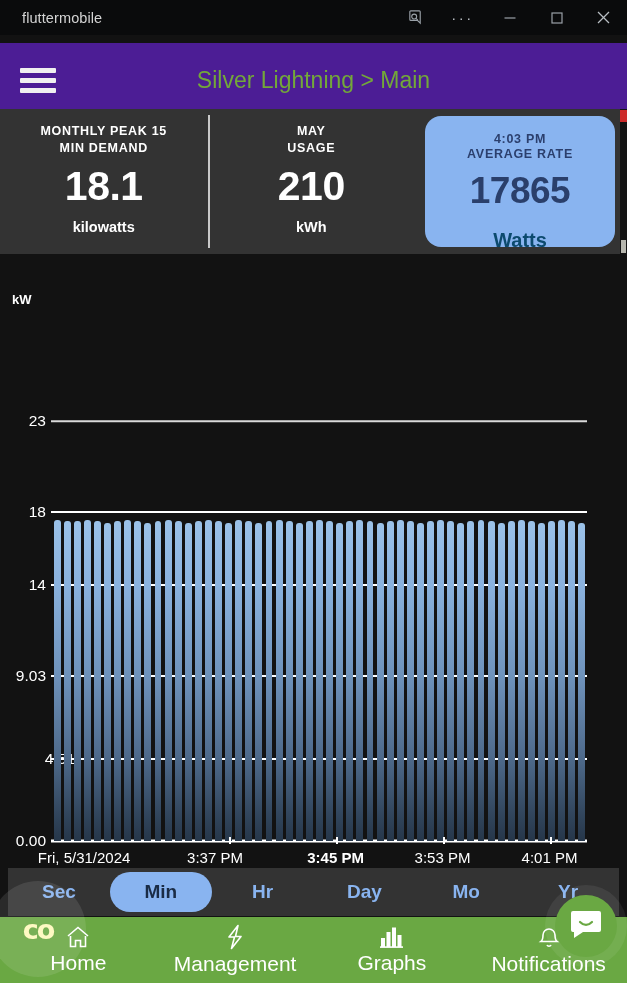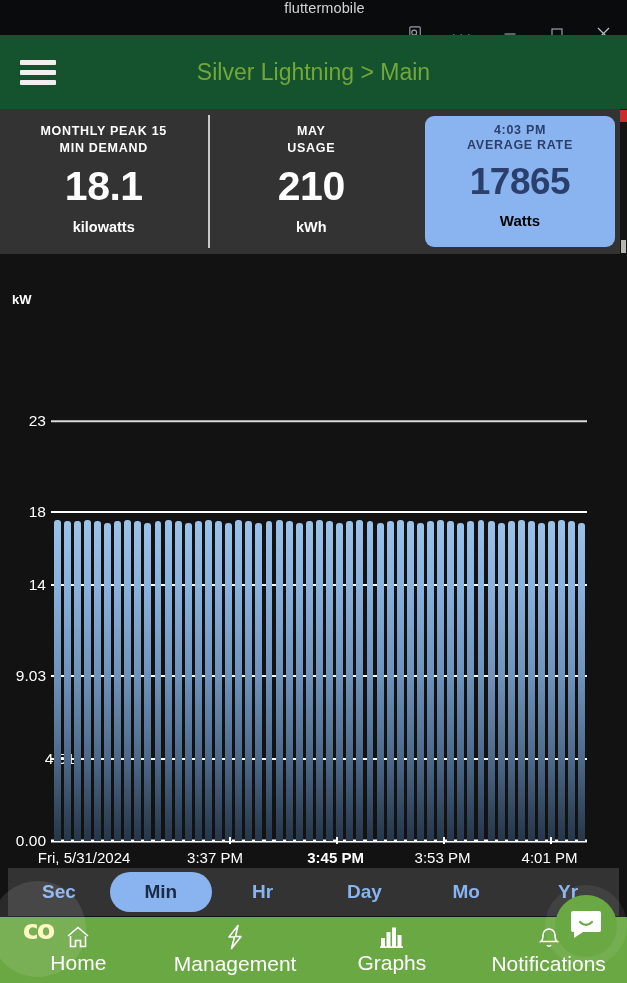--- a/index.html
+++ b/index.html
@@ -15,21 +15,21 @@
     width: 627px; height: 983px;
     background: #121212;
     overflow: hidden;
   }
 
   
   .titlebar {
     position: absolute; top: 0; left: 0;
     width: 627px; height: 35px;
     background: #0a0b0c;
-    display: flex; align-items: center; flex-direction: column;
+    display: flex; align-items: center;
   }
   .titlebar-title {
     margin-left: 22px;
     color: #d4d4d4;
     font-size: 14.5px;
     letter-spacing: .1px;
   }
   .titlebar-ctrls {
     margin-left: auto;
     display: flex; align-items: center; height: 35px;
@@ -37,23 +37,23 @@
   .tb-btn {
     width: 47px; height: 35px;
     display: flex; align-items: center; justify-content: center;
     color: #9aa1a8;
   }
   .tb-btn svg { display: block; }
   .tb-dots { letter-spacing: 2.5px; font-size: 15px; color: #b9bec3; line-height: 8px; }
 
   
   .header {
-    position: absolute; top: 35px; left: 0;
+    position: absolute; top: 43px; left: 0;
     width: 627px; height: 74px;
-    background: #14532d;
+    background: #4c1d95;
     display: flex; align-items: center;
   }
   .hamburger {
     margin-left: 20px;
     width: 36px; height: 30px;
     display: flex; flex-direction: column; justify-content: center; gap: 5px;
   }
   .hamburger span {
     display: block; height: 5px; width: 36px;
     background: #f0f0f0; border-radius: 1px;
@@ -103,30 +103,30 @@
     letter-spacing: -.5px;
   }
   .stat-unit {
     color: #ffffff;
     font-size: 14.5px;
     font-weight: bold;
     margin-top: 8px;
   }
   .stat.highlight {
     background: #89b4f0;
-    border-radius: 9px;
+    border-radius: 16px;
     margin: 7px 5px 7px 10px;
-    padding-top: 7px;
+    padding-top: 16px;
     flex: 0 0 190px;
   }
   .stat.highlight::before { display: none; }
   .stat.highlight .stat-label { color: #2b3f6d; font-size: 12.5px; font-weight: bold; }
   .stat.highlight .stat-time { color: #2b3f6d; font-size: 12.5px; font-weight: bold; letter-spacing: .7px; }
   .stat.highlight .stat-value { color: #2a3f6b; font-size: 37px; line-height: 44px; margin-top: 6px; }
-  .stat.highlight .stat-unit { color: #000000; font-weight: bold; font-size: 15px; margin-top: 8px; }
+  .stat.highlight .stat-unit { color: #0c4a6e; font-weight: bold; font-size: 20px; margin-top: 16px; }
 
   .right-edge {
     position: absolute; top: 109px; right: 0;
     width: 7px; height: 145px;
     background: #141414;
   }
   .red-mark {
     position: absolute; top: 110px; right: 0;
     width: 7px; height: 12px;
     background: #cc2b2b;

